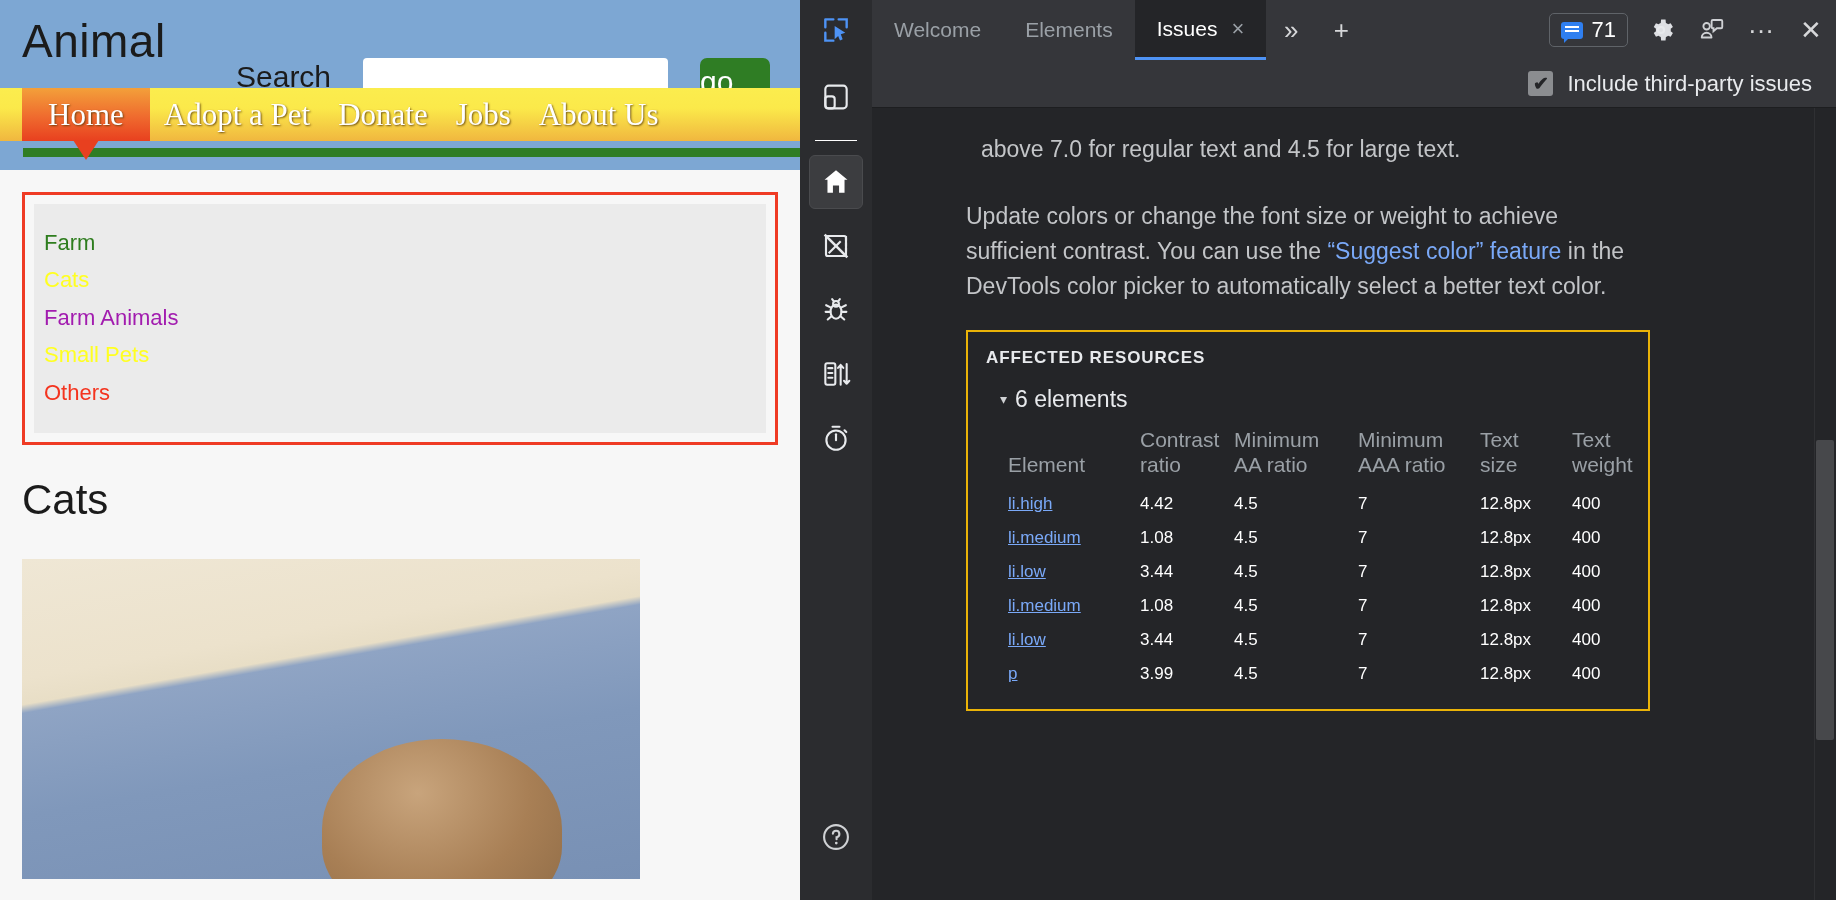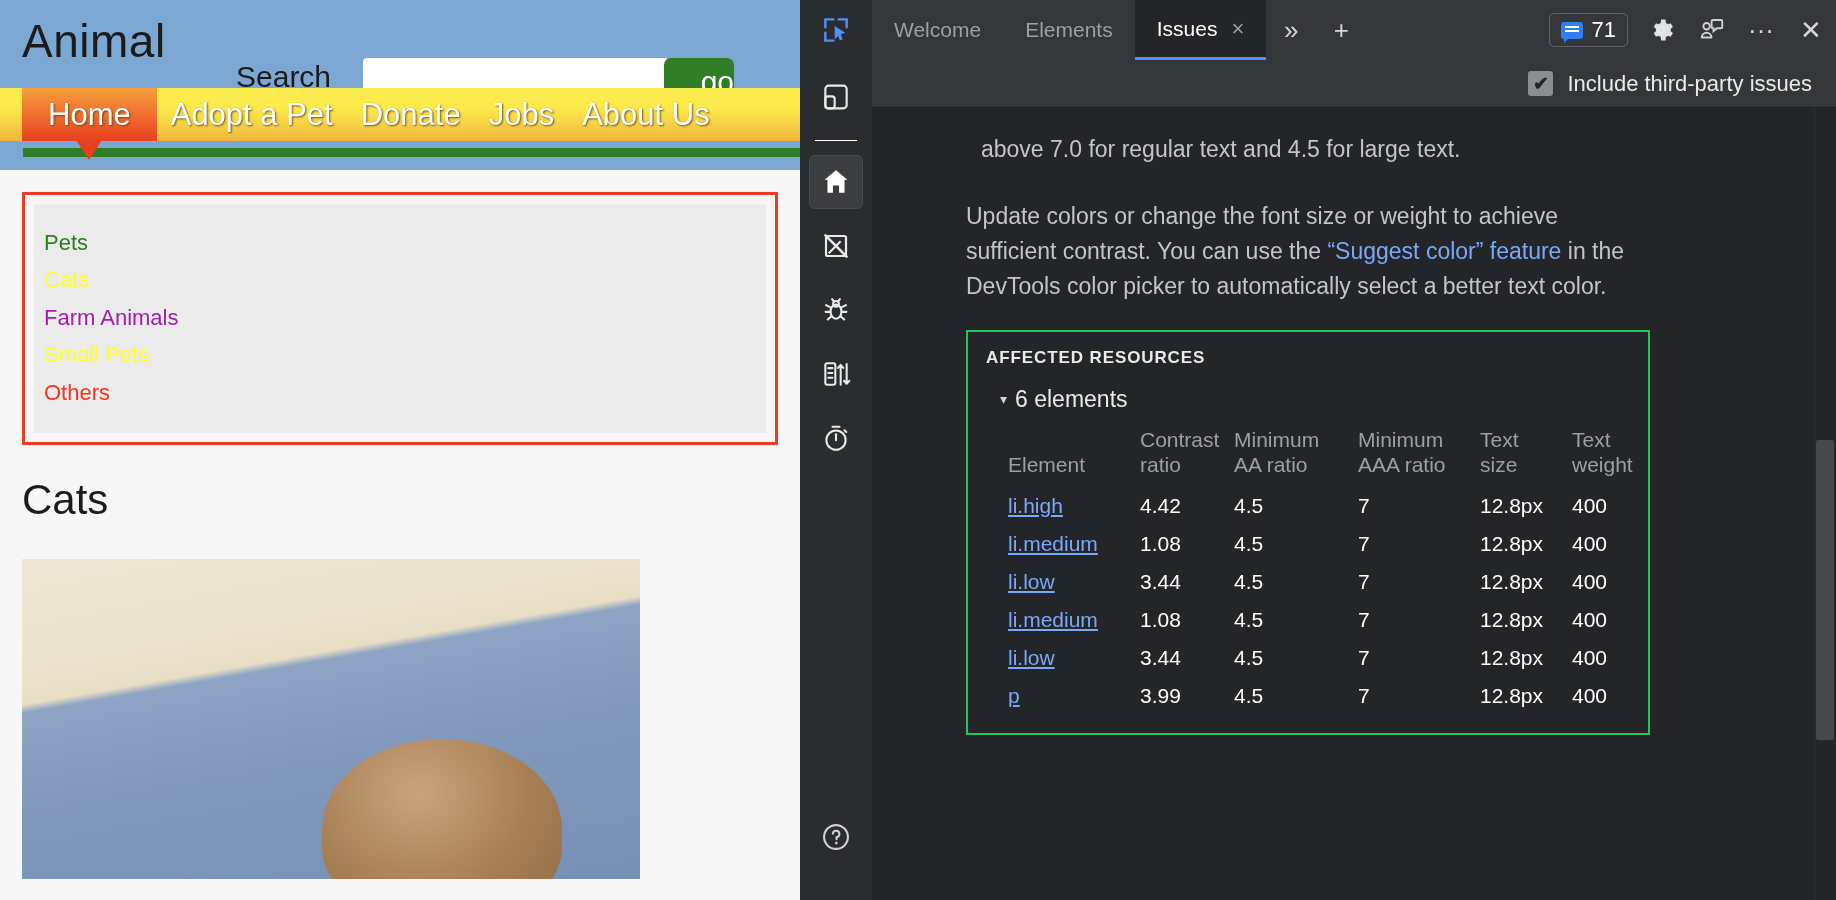--- a/index.html
+++ b/index.html
@@ -46,31 +46,31 @@
     width: 305px; height: 47px;
     background: #ffffff;
     border: none;
     border-radius: 4px;
     font-size: 20px;
     padding: 0 10px;
     font-family: "Liberation Sans", sans-serif;
   }
   .go-button {
     position: absolute;
-    left: 664px; top: 58px;
+    left: 700px; top: 58px;
     width: 70px; height: 47px;
     background: #2f7d24;
     color: #fff;
     border: none;
     border-radius: 7px;
     font-size: 30px;
     font-family: "Liberation Sans", sans-serif;
     cursor: pointer;
     line-height: 44px;
-    text-align: right;
+    text-align: left;
     padding: 0;
   }
   
   .nav-bar {
     position: absolute;
     left: 0; top: 88px;
     width: 800px; height: 53px;
     background: linear-gradient(#fbed4e 0%, #fbe94a 38%, #f0b73f 100%);
     display: flex;
     align-items: center;
@@ -79,20 +79,21 @@
   .nav-item {
     font-size: 31px;
     color: #ffffff;
     text-shadow: 1px 1px 2px rgba(90,60,10,.85);
     padding: 0 14px;
     line-height: 53px;
     white-space: nowrap;
     cursor: pointer;
     position: relative;
     height: 53px;
+    font-family: Liberation Serif, serif;
   }
   .nav-item.active {
     background: linear-gradient(#f3a03a 0%, #ef6a2e 55%, #e8401f 100%);
     padding: 0 26px;
     margin-left: 22px;
   }
   .nav-item.active::after {
     content: "";
     position: absolute;
     left: 50%; bottom: -19px;
@@ -318,21 +319,21 @@
     font-size: 23px;
     line-height: 1.52;
     max-width: 680px;
     margin-bottom: 26px;
     margin-top: 32px;
   }
   .issue-para.first { margin-top: 24px; margin-left: 15px; }
   .issue-link { color: #7aa9f8; text-decoration: none; cursor: pointer; }
 
   .affected {
-    border: 2px solid #22c55e;
+    border: 2px solid #eab308;
     margin: 14px 0 0 0;
     width: 684px;
     padding: 16px 0 18px 18px;
     background: #242528;
   }
   .affected-title {
     color: #e8eaed;
     font-size: 17px;
     letter-spacing: .9px;
     font-weight: bold;
@@ -349,21 +350,21 @@
     color: #9aa0a6;
     font-size: 21px;
     font-weight: normal;
     text-align: left;
     vertical-align: bottom;
     padding: 0 14px 10px 0;
     line-height: 1.2;
   }
   table.res td {
     color: #ffffff;
-    font-size: 21px;
+    font-size: 17px;
     padding: 7px 14px 7px 0;
     vertical-align: middle;
     white-space: nowrap;
   }
   table.res td.el a {
     color: #7aa9f8;
     text-decoration: underline;
     cursor: pointer;
   }
   .col-w1 { width: 132px; }
@@ -411,21 +412,21 @@
       <div class="nav-item">Adopt a Pet</div>
       <div class="nav-item">Donate</div>
       <div class="nav-item">Jobs</div>
       <div class="nav-item">About Us</div>
     </nav>
 
     <div class="page-body">
 
       <div class="highlight-box">
         <ul class="status-list">
-          <li><span style="color: rgb(46, 125, 30);">Pets</span></li>
+          <li><span style="color: rgb(46, 125, 30);">Farm</span></li>
           <li><span style="color: rgb(255, 255, 33);">Cats</span></li>
           <li><span style="color: #a21caf;">Farm Animals</span></li>
           <li><span style="color: rgb(255, 255, 33);">Small Pets</span></li>
           <li><span style="color: rgb(244, 52, 31);">Others</span></li>
         </ul>
       </div>
 
       <h2 class="cats-heading">Cats</h2>
       <div class="cat-photo"></div>
     </div>

